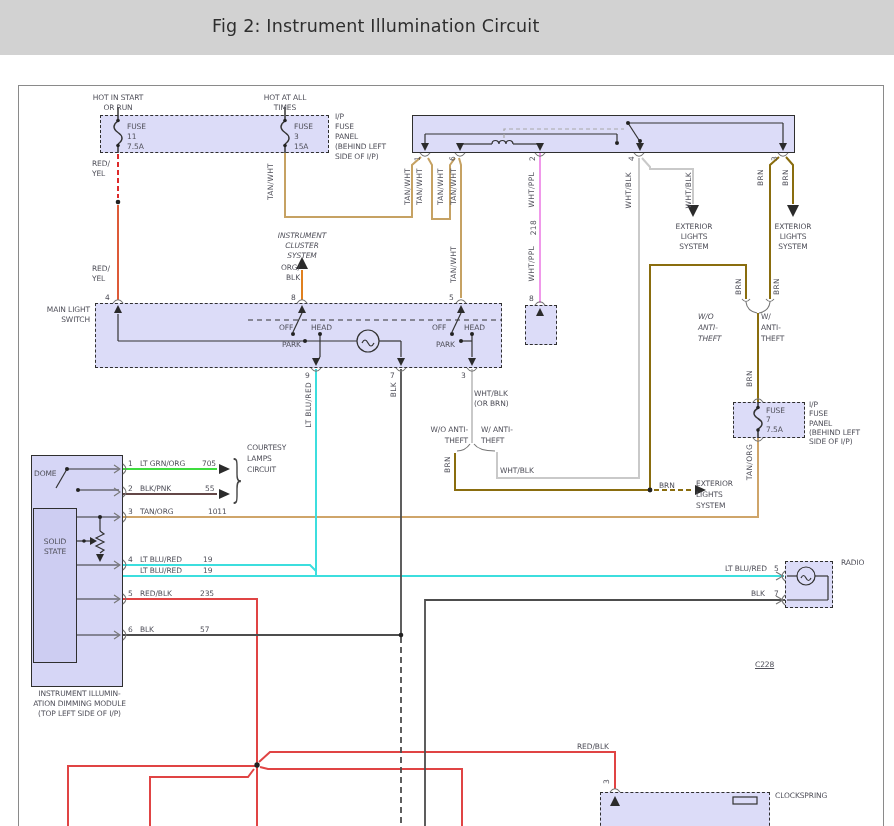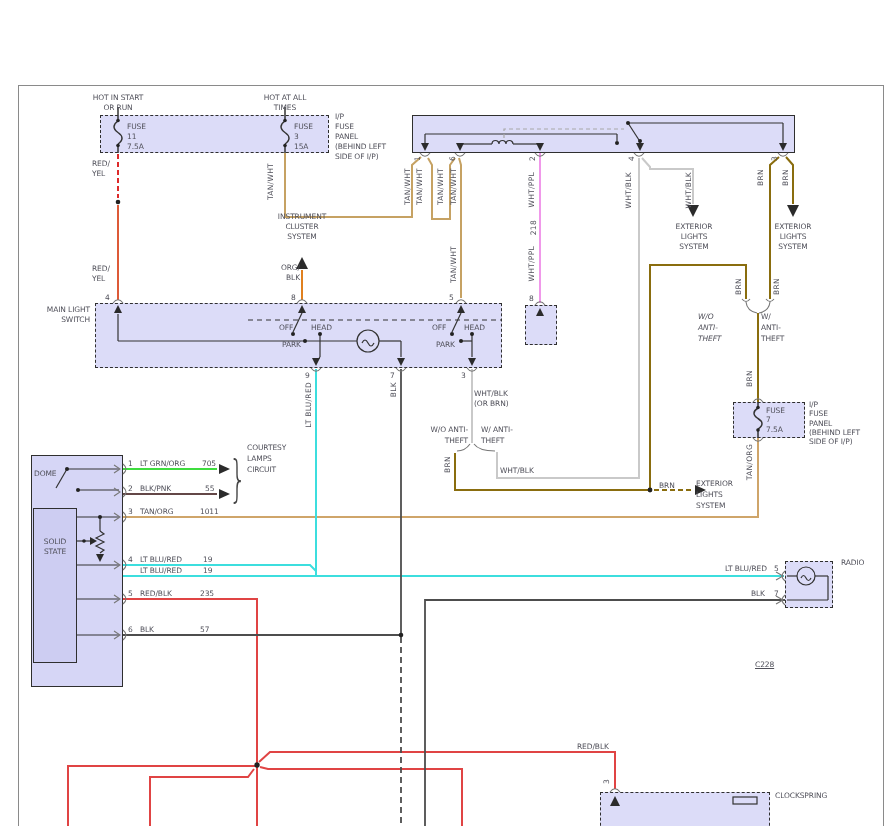--- a/index.html
+++ b/index.html
@@ -17,20 +17,23 @@
         transform:rotate(180deg);letter-spacing:0.3px;white-space:nowrap;}
   .brace{position:absolute;font-size:50px;color:#444;transform:scaleX(0.55);transform-origin:left center;font-weight:200;}
   .u{text-decoration:underline;}
   svg{position:absolute;left:0;top:0;}
 </style>
 </head>
 <body>
 
 <div id="stage">
 
+  <div id="titlebar">
+    <span id="title">Fig 2: Instrument Illumination Circuit</span>
+  </div>
 
   <div id="frame"></div>
 
   <div class="box" style="left:100px;top:115px;width:229px;height:38px;"></div>
   <div class="solidbox" style="left:412px;top:115px;width:383px;height:38px;"></div>
   <div class="box" style="left:95px;top:303px;width:407px;height:65px;"></div>
   <div class="box" style="left:525px;top:305px;width:32px;height:40px;"></div>
   <div class="box" style="left:733px;top:402px;width:72px;height:36px;"></div>
   <div class="solidbox" style="left:31px;top:455px;width:92px;height:232px;background:#d6d6f6;"></div>
   <div class="solidbox" style="left:33px;top:508px;width:44px;height:155px;background:#cdcdf2;"></div>
@@ -304,21 +307,21 @@
   <span class="vlbl" style="left:413px;top:156px;">1</span>
   <span class="vlbl" style="left:448px;top:156px;">6</span>
   <span class="vlbl" style="left:528px;top:156px;">2</span>
   <span class="vlbl" style="left:627px;top:156px;">4</span>
   <span class="vlbl" style="left:770px;top:156px;">3</span>
 
   <span class="lbl" style="left:92px;top:159px;">RED/
 YEL</span>
   <span class="lbl" style="left:92px;top:264px;">RED/
 YEL</span>
-  <span class="lbl c" style="left:268px;top:212px;width:68px;">INSTRUMENT
+  <span class="lbl c" style="left:268px;top:231px;width:68px;font-style:italic;">INSTRUMENT
 CLUSTER
 SYSTEM</span>
   <span class="lbl r" style="left:270px;top:263px;width:30px;">ORG/
 BLK</span>
   <span class="lbl c" style="left:663px;top:222px;width:62px;">EXTERIOR
 LIGHTS
 SYSTEM</span>
   <span class="lbl c" style="left:762px;top:222px;width:62px;">EXTERIOR
 LIGHTS
 SYSTEM</span>
@@ -370,30 +373,33 @@
   <span class="lbl lh9" style="left:809px;top:400px;">I/P
 FUSE
 PANEL
 (BEHIND LEFT
 SIDE OF I/P)</span>
   <span class="vlbl" style="left:745px;top:444px;">TAN/ORG</span>
 
   <span class="lbl" style="left:34px;top:469px;">DOME</span>
   <span class="lbl c" style="left:33px;top:537px;width:44px;">SOLID
 STATE</span>
+  <span class="lbl c" style="left:22px;top:689px;width:115px;">INSTRUMENT ILLUMIN-
+ATION DIMMING MODULE
+(TOP LEFT SIDE OF I/P)</span>
 
   <span class="lbl" style="left:128px;top:459px;">1</span>
   <span class="lbl" style="left:140px;top:459px;">LT GRN/ORG</span>
   <span class="lbl" style="left:202px;top:459px;">705</span>
   <span class="lbl" style="left:128px;top:484px;">2</span>
   <span class="lbl" style="left:140px;top:484px;">BLK/PNK</span>
   <span class="lbl" style="left:205px;top:484px;">55</span>
   <span class="lbl" style="left:128px;top:507px;">3</span>
   <span class="lbl" style="left:140px;top:507px;">TAN/ORG</span>
-  <span class="lbl" style="left:200px;top:507px;">1011</span>
+  <span class="lbl" style="left:208px;top:507px;">1011</span>
   <span class="lbl" style="left:128px;top:555px;">4</span>
   <span class="lbl" style="left:140px;top:555px;">LT BLU/RED</span>
   <span class="lbl" style="left:203px;top:555px;">19</span>
   <span class="lbl" style="left:140px;top:566px;">LT BLU/RED</span>
   <span class="lbl" style="left:203px;top:566px;">19</span>
   <span class="lbl" style="left:128px;top:589px;">5</span>
   <span class="lbl" style="left:140px;top:589px;">RED/BLK</span>
   <span class="lbl" style="left:200px;top:589px;">235</span>
   <span class="lbl" style="left:128px;top:625px;">6</span>
   <span class="lbl" style="left:140px;top:625px;">BLK</span>

